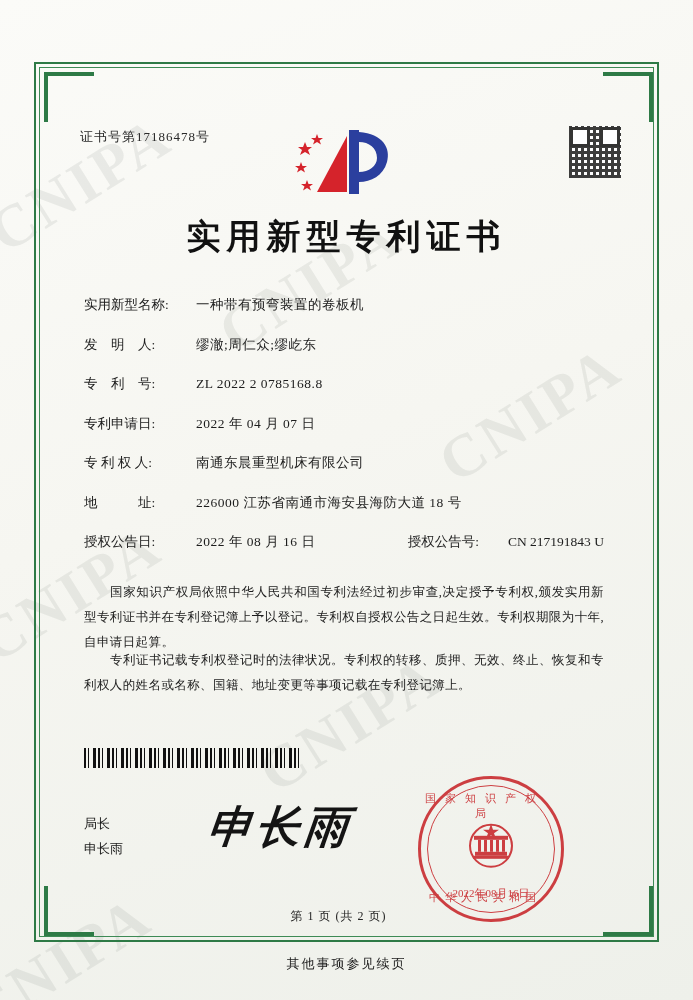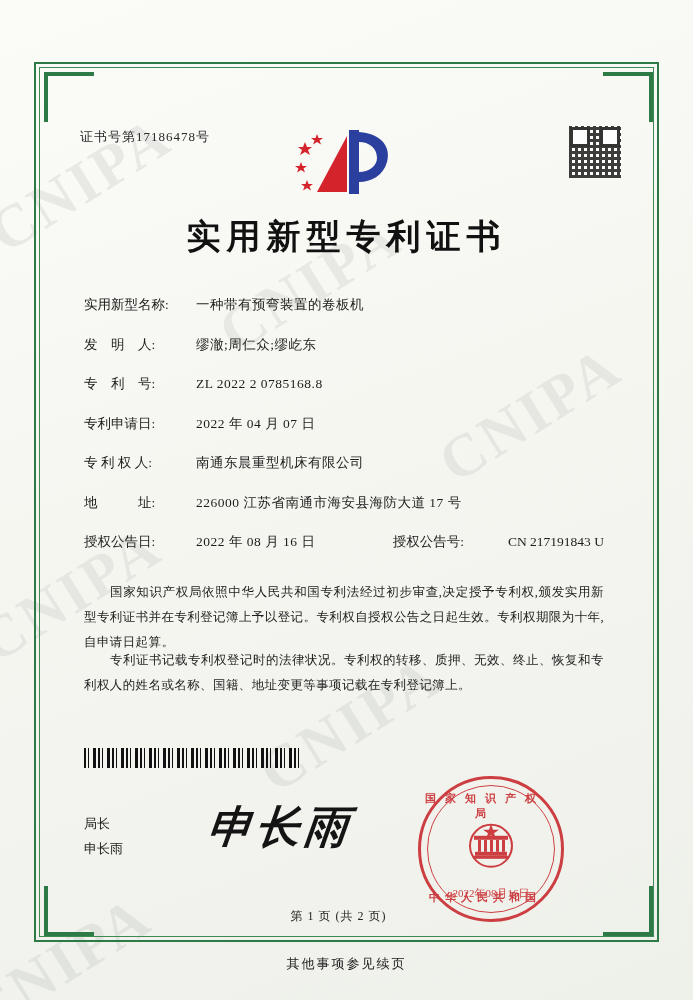--- a/index.html
+++ b/index.html
@@ -135,21 +135,21 @@
     width: 112px;
     flex: 0 0 112px;
     letter-spacing: 0px;
     white-space: nowrap;
   }
   .row .val {
     flex: 1;
     letter-spacing: .5px;
   }
   .row .val2 {
-    margin-left: 44px;
+    margin-left: 29px;
     white-space: nowrap;
   }
 
   
   .para {
     position: absolute;
     left: 84px;
     width: 520px;
     font-family: "Liberation Serif", serif;
     font-size: 12.5px;
@@ -215,21 +215,20 @@
     left: 50%; top: 50%;
     transform: translate(-50%,-52%);
     width: 60px; height: 60px;
   }
   .seal-top-text, .seal-bot-text {
     position: absolute;
     left: 0; right: 12px;
     text-align: center;
     color: #c8262a;
     font-family: "Liberation Serif", serif;
-    font-weight: bold;
   }
   .seal-top-text { top: 12px; font-size: 11px; letter-spacing: 9px; }
   .seal-bot-text { bottom: 14px; font-size: 11px; letter-spacing: 5px; }
   .seal-date {
     position: absolute;
     left: 50%;
     bottom: 18px;
     transform: translateX(-50%);
     color: #c8262a;
     font-family: "Liberation Serif", serif;
@@ -315,21 +314,21 @@
     <div class="row">
       <span class="lab">专利申请日:</span>
       <span class="val">2022 年 04 月 07 日</span>
     </div>
     <div class="row">
       <span class="lab">专 利 权 人:</span>
       <span class="val">南通东晨重型机床有限公司</span>
     </div>
     <div class="row">
       <span class="lab">地　　　址:</span>
-      <span class="val">226000 江苏省南通市海安县海防大道 17 号</span>
+      <span class="val">226000 江苏省南通市海安县海防大道 18 号</span>
     </div>
     <div class="row">
       <span class="lab">授权公告日:</span>
       <span class="val">2022 年 08 月 16 日</span>
       <span class="val2">授权公告号:</span>
       <span class="val2">CN 217191843 U</span>
     </div>
   </div>
 
   <div class="para p2">专利证书记载专利权登记时的法律状况。专利权的转移、质押、无效、终止、恢复和专利权人的姓名或名称、国籍、地址变更等事项记载在专利登记簿上。</div>

